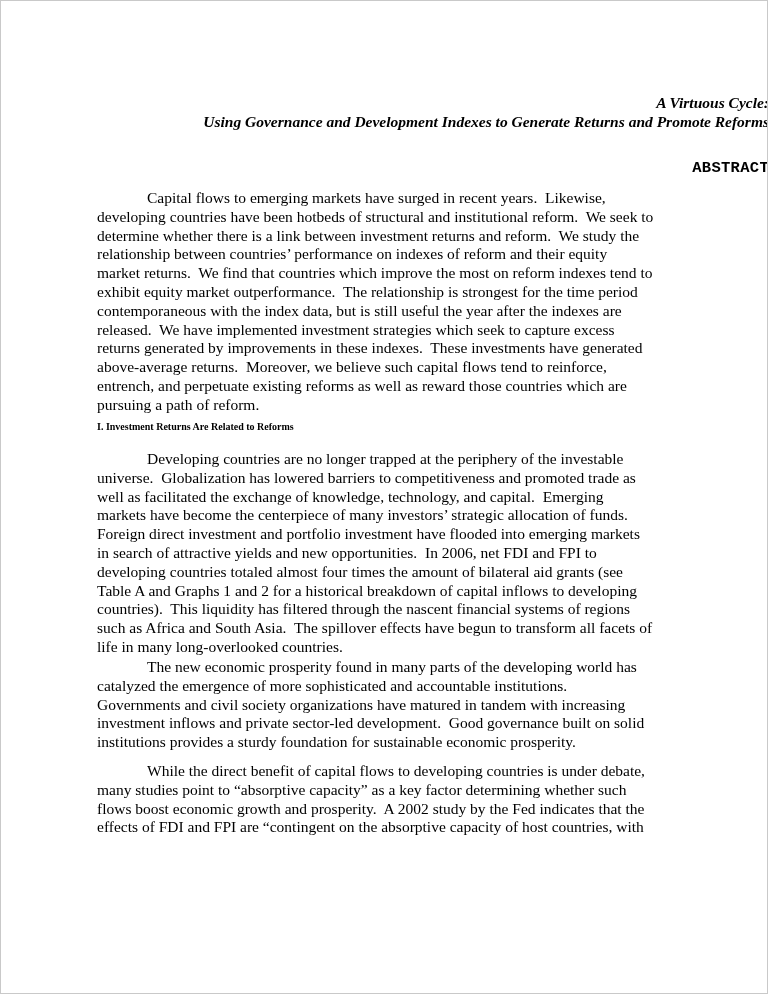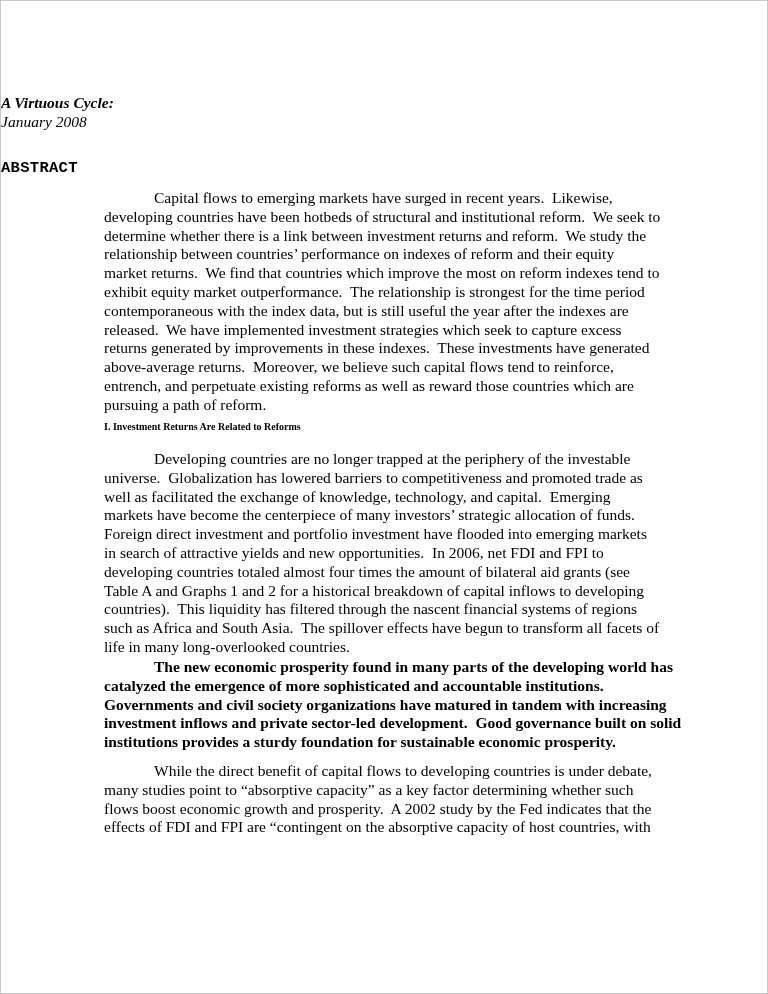--- a/index.html
+++ b/index.html
@@ -12,29 +12,29 @@
     height: 994px;
     position: relative;
     font-family: "Liberation Serif", "DejaVu Serif", serif;
     color: #000000;
     box-sizing: border-box;
     border: 1px solid #c9c9c9; 
     overflow: hidden;
   }
   .block {
     position: absolute;
-    left: 103px;
+    left: 96px;
     width: 565px;
     font-size: 15.5px;
     line-height: 19px;
   }
   .full-center {
     left: 0;
     width: 768px;
-    text-align: left;
+    text-align: right;
   }
   .title-block {
     top: 92px;
   }
   .doc-title,
   .doc-subtitle {
     font-weight: bold;
     font-style: italic;
     font-size: 15.5px;
     line-height: 19px;
@@ -58,29 +58,29 @@
   }
   .para-abstract { top: 188px; }
   .section-heading {
     top: 416px;
     margin: 0;
     font-weight: bold;
     font-size: 10px;
     line-height: 19px;
   }
   .para-2 { top: 449px; }
-  .para-3 { top: 657px; font-weight: bold; }
+  .para-3 { top: 657px; }
   .para-4 { top: 761px; }
 </style>
 </head>
 <body>
 
 <div class="block full-center title-block">
   <div class="doc-title">A Virtuous Cycle:</div>
-  <div class="doc-date">January 2008</div>
+  <div class="doc-subtitle">Using Governance and Development Indexes to Generate Returns and Promote Reforms</div>
 </div>
 
 <div class="block full-center abstract-heading">ABSTRACT</div>
 
 <p class="block body-para para-abstract">Capital flows to emerging markets have surged in recent years.  Likewise,
 developing countries have been hotbeds of structural and institutional reform.  We seek to
 determine whether there is a link between investment returns and reform.  We study the
 relationship between countries’ performance on indexes of reform and their equity
 market returns.  We find that countries which improve the most on reform indexes tend to
 exhibit equity market outperformance.  The relationship is strongest for the time period

